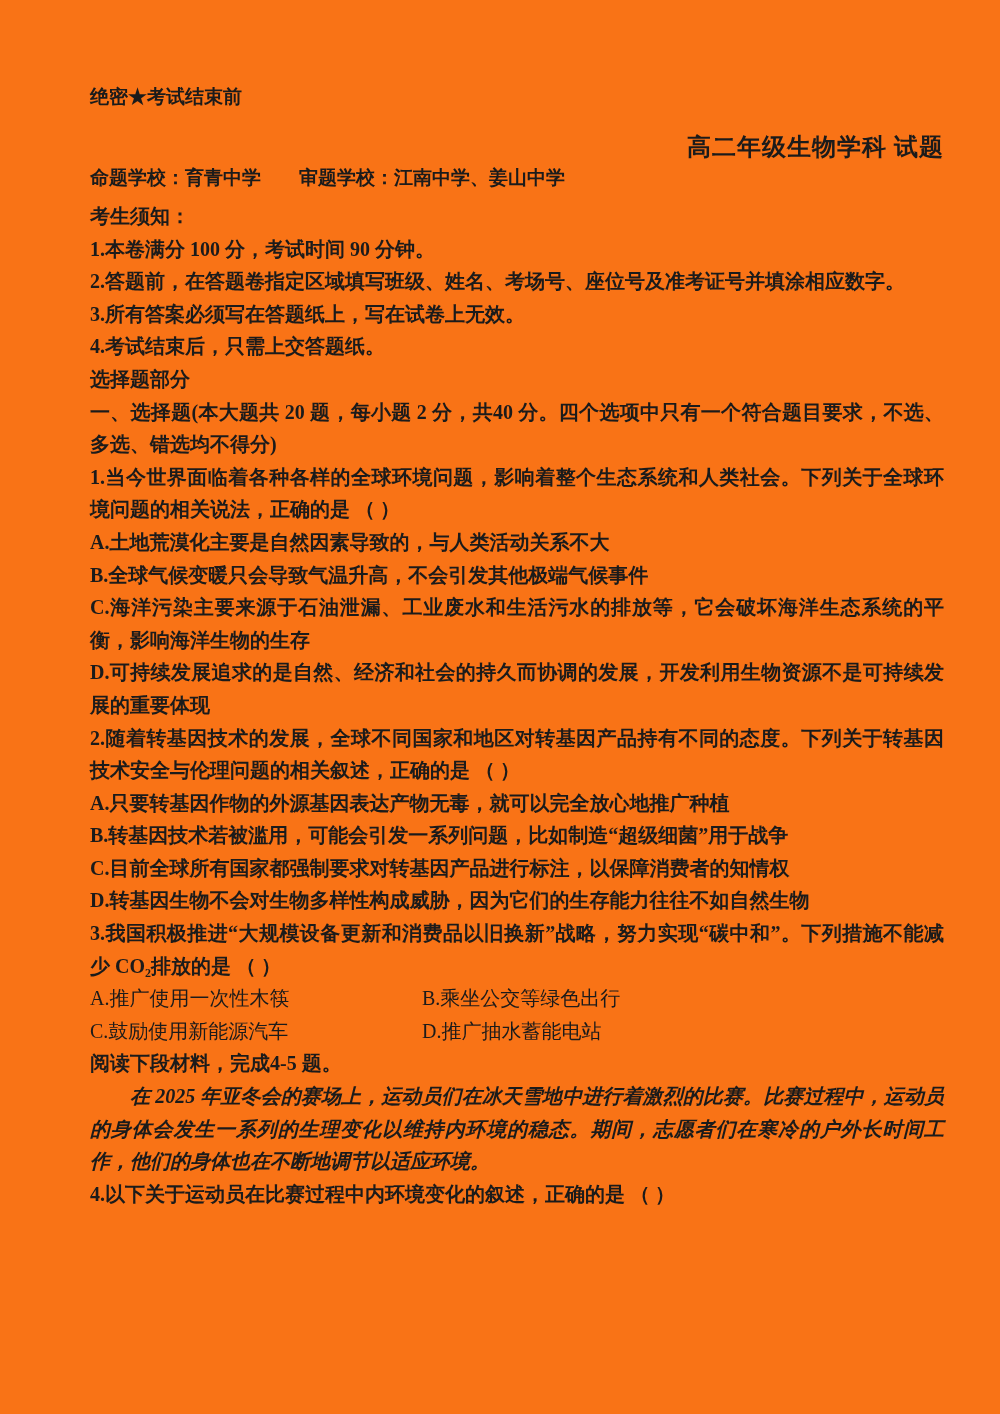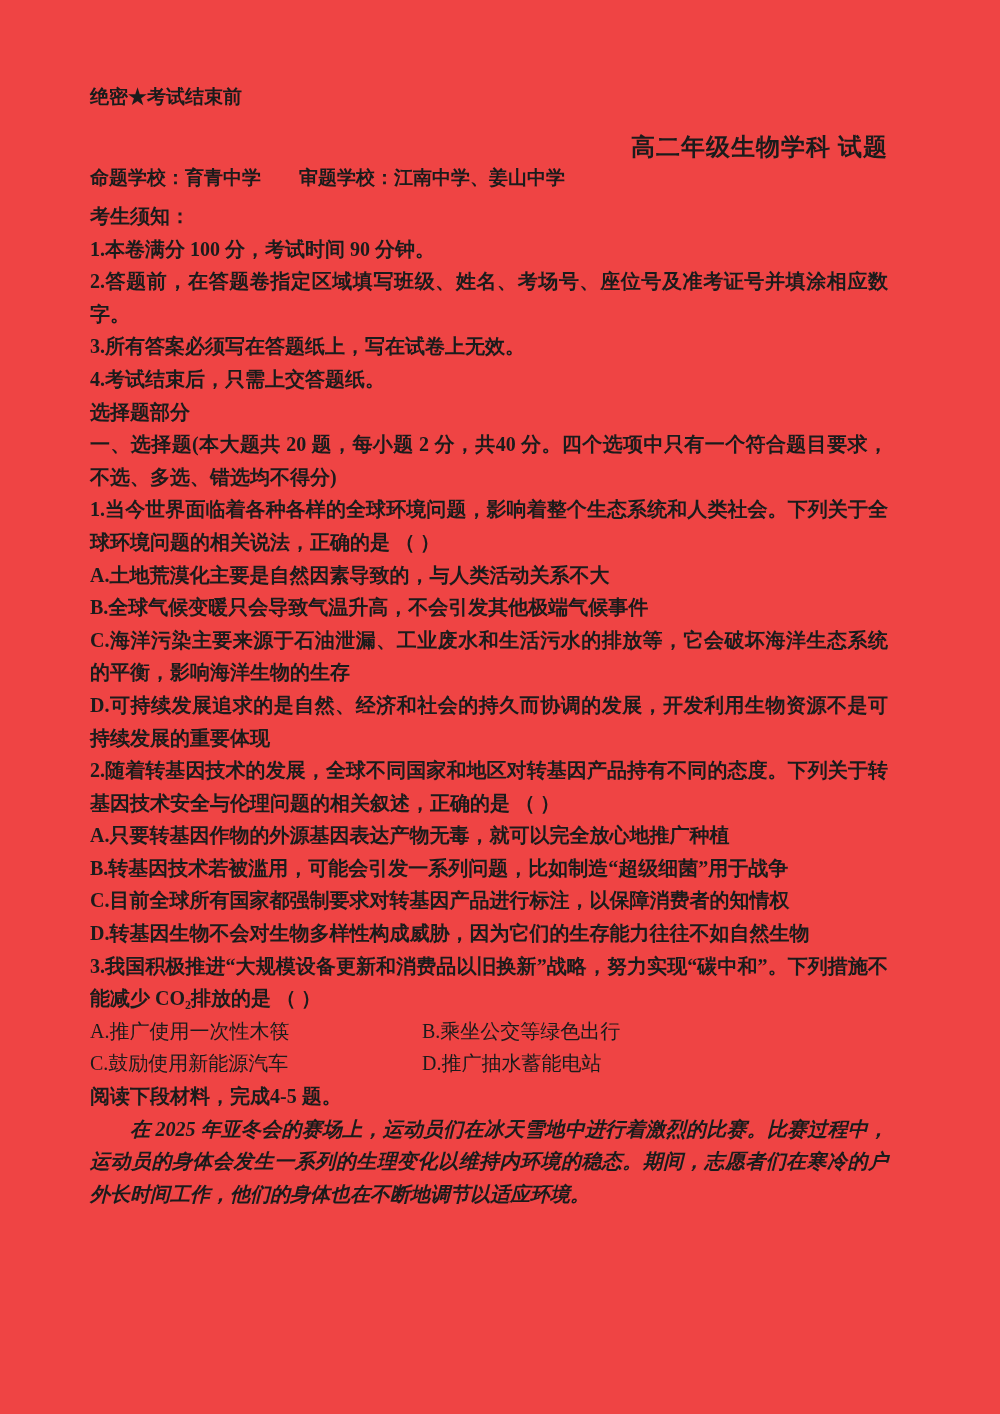--- a/index.html
+++ b/index.html
@@ -5,23 +5,23 @@
   html, body {
     margin: 0;
     padding: 0;
     background: #e9e9e9;
   }
   .page {
     position: relative;
     width: 1000px;
     height: 1414px;
     margin: 0 auto;
-    background: #ef4444;
+    background: #f97316;
     box-sizing: border-box;
-    padding: 84px 112px 0 90px;
+    padding: 84px 56px 0 90px;
     font-family: "Liberation Serif", "DejaVu Serif", serif;
     color: #1b1b1b;
     overflow: hidden;
   }
   .content {
     font-size: 20px;
     line-height: 32.6px;
   }
   p, h1, h2, div.line {
     margin: 0;
@@ -119,15 +119,16 @@
       <span>B.乘坐公交等绿色出行</span>
     </div>
     <div class="opt-row">
       <span class="opt-col-a">C.鼓励使用新能源汽车</span>
       <span>D.推广抽水蓄能电站</span>
     </div>
 
     <p>阅读下段材料，完成4-5 题。</p>
     <p class="material">在 2025 年亚冬会的赛场上，运动员们在冰天雪地中进行着激烈的比赛。比赛过程中，运动员的身体会发生一系列的生理变化以维持内环境的稳态。期间，志愿者们在寒冷的户外长时间工作，他们的身体也在不断地调节以适应环境。</p>
 
+    <p class="justify">4.以下关于运动员在比赛过程中内环境变化的叙述，正确的是 （    ）</p>
   </div>
 
 </div>
 
 </body></html>

